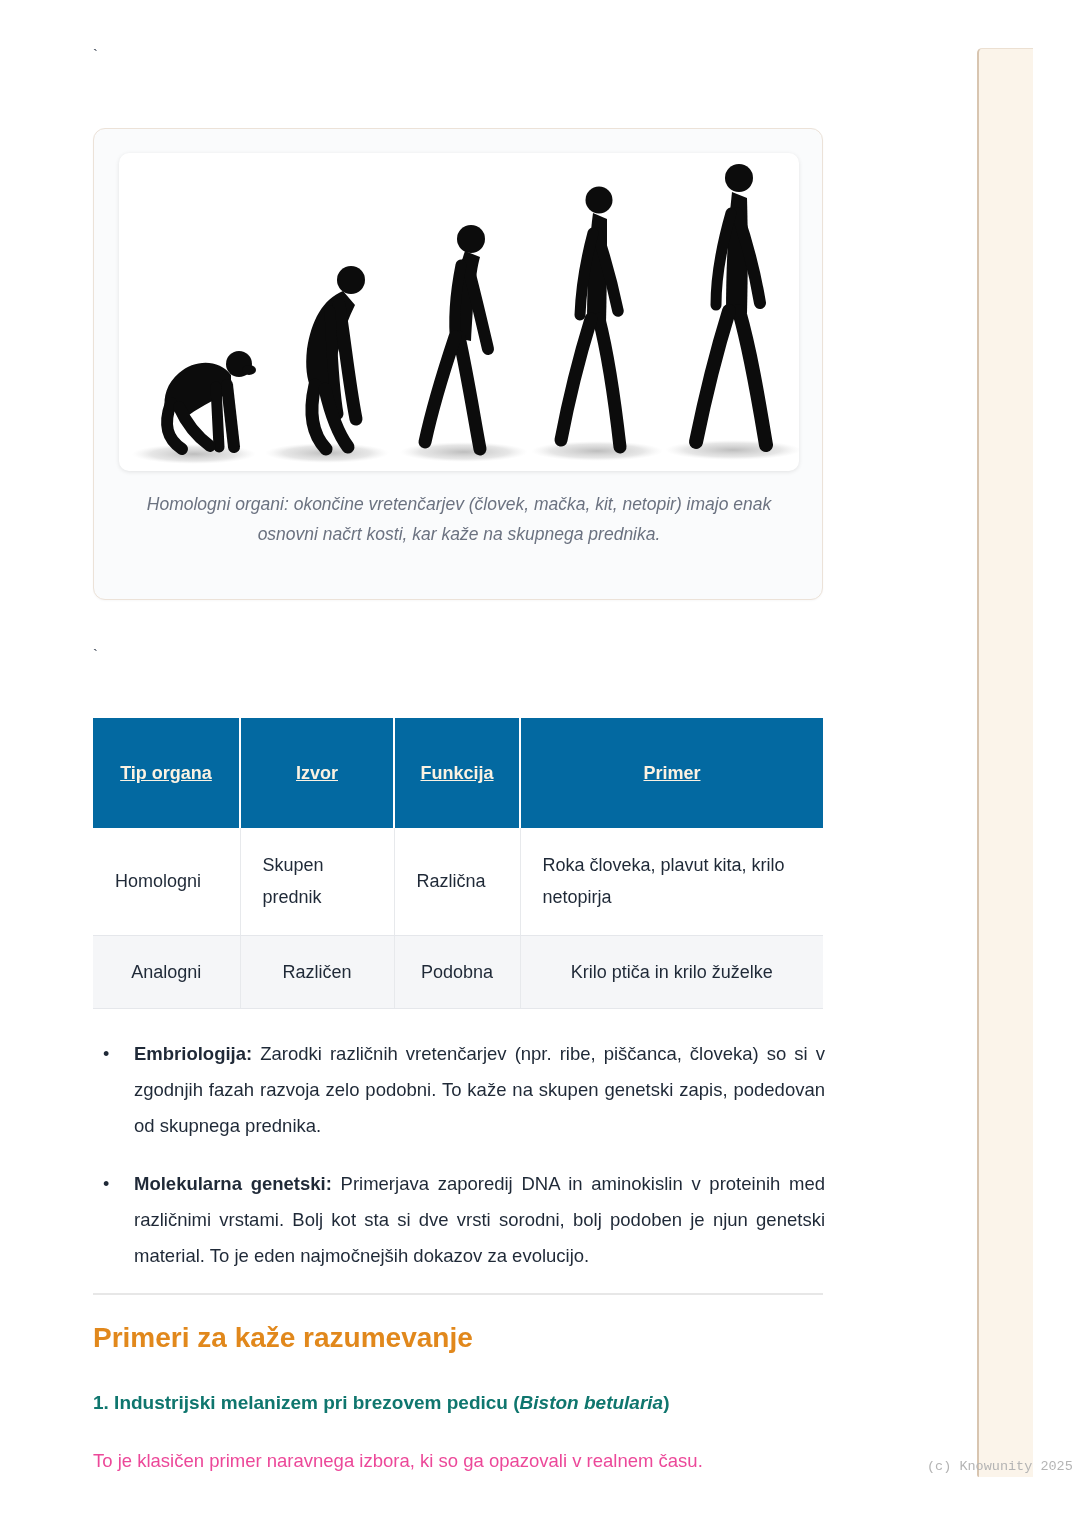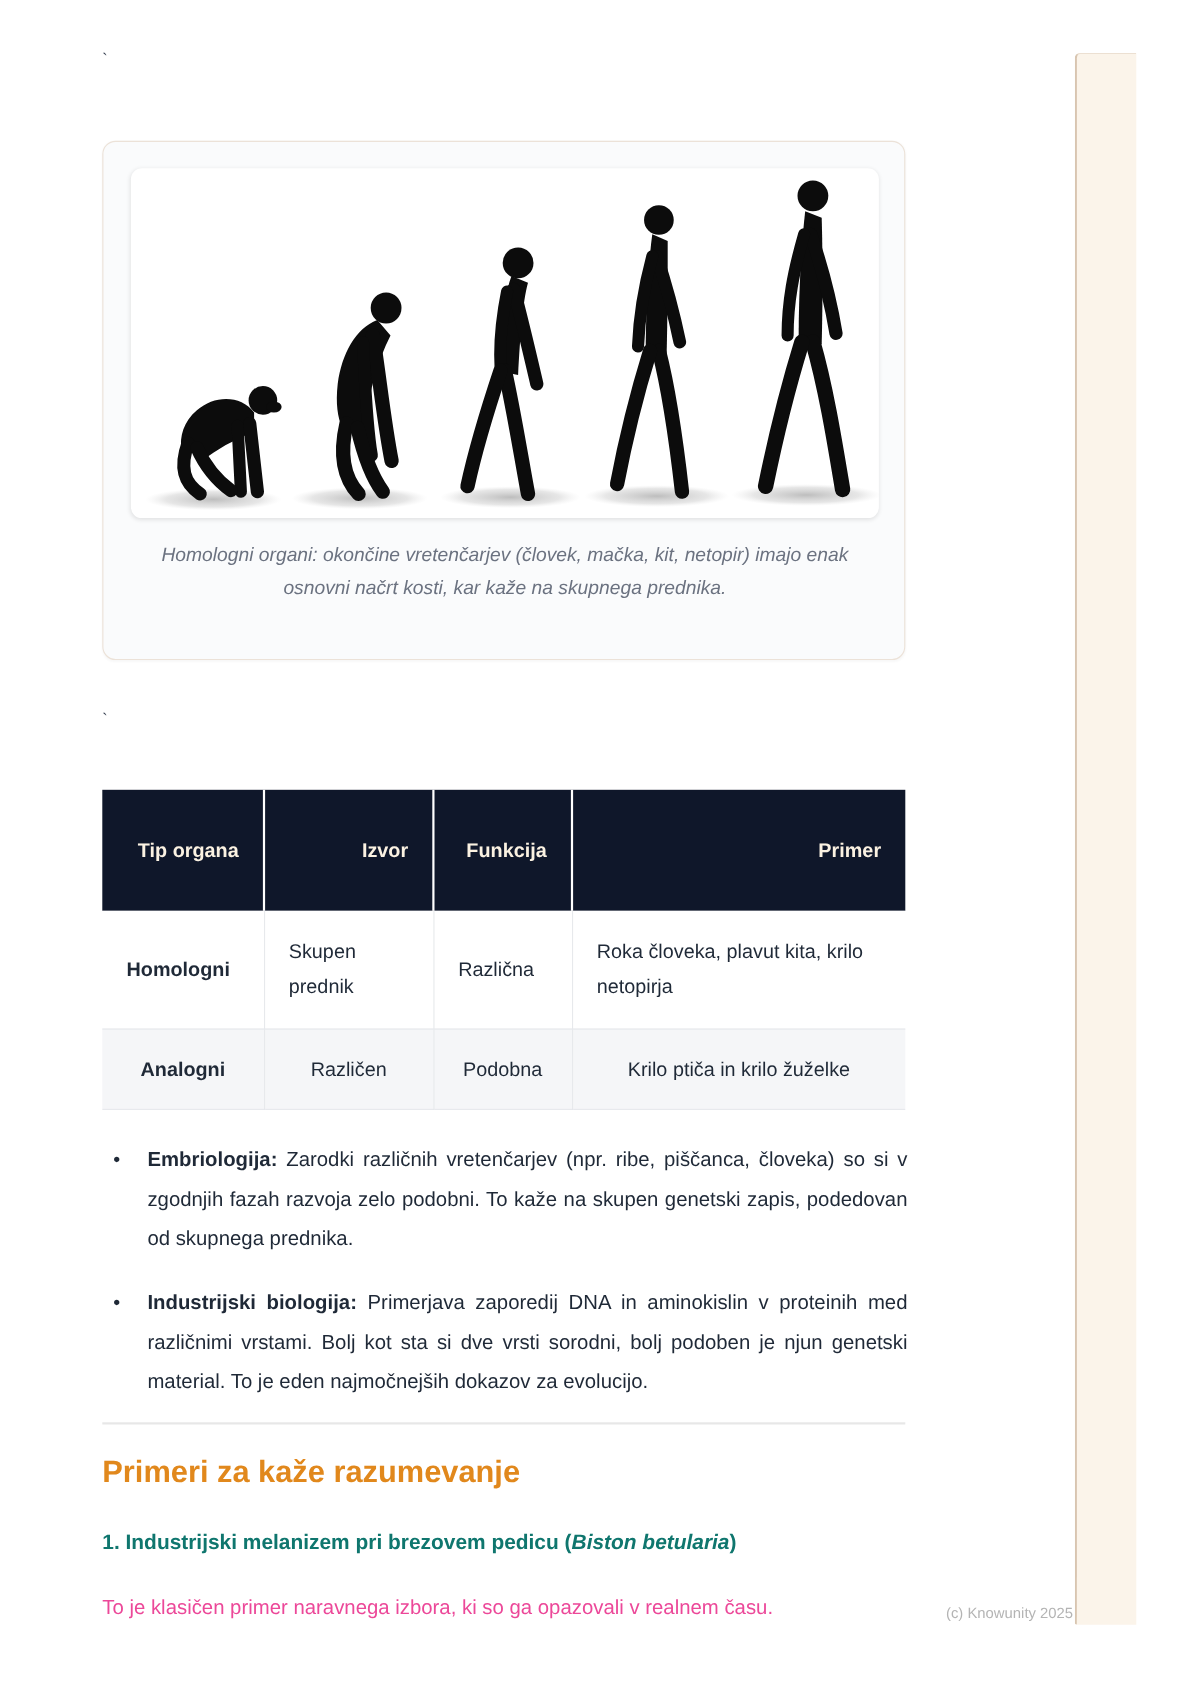--- a/index.html
+++ b/index.html
@@ -22,30 +22,30 @@
                     font-style:italic; color:#6b7280; font-size:17.5px;
                     line-height:30px; text-align:center; }
 
   
   .organ-table { position:absolute; left:93px; top:718px; width:730px;
                  border-collapse:collapse; table-layout:fixed; font-size:18px; }
   .organ-table col.c1 { width:147px; }
   .organ-table col.c2 { width:154px; }
   .organ-table col.c3 { width:126px; }
   .organ-table col.c4 { width:303px; }
-  .organ-table th { background:#0f172a; color:#fbf2e2; font-weight:bold;
-                    text-align:right; padding:24px 22px; line-height:30px;
-                    border-right:2px solid #ffffff; height:110px; vertical-align:middle; }
+  .organ-table th { background:#0369a1; color:#fbf2e2; font-weight:bold;
+                    text-align:center; padding:24px 22px; line-height:30px;
+                    border-right:2px solid #ffffff; height:110px; vertical-align:middle;text-decoration:underline; }
   .organ-table th:last-child { border-right:none;margin-top:19px; }
   .organ-table td { padding:20px 22px; line-height:32px; vertical-align:middle;
                     border-right:1px solid #e7e9ec; border-bottom:1px solid #e5e7eb;
                     color:#1f2937; background:#ffffff; }
   .organ-table td:last-child { border-right:none; }
   .organ-table tr.alt td { background:#f5f6f8;text-align:center; }
-  .organ-table td.rowhead { font-weight:bold;margin-top:40px; }
+  .organ-table td.rowhead { font-weight:normal;margin-top:40px; }
   .organ-table tr.r1 td { height:107px; }
   .organ-table tr.r2 td { height:68px; }
 
   
   .bullets { position:absolute; left:103px; top:1036px; width:722px; list-style:none; }
   .bullets li { position:relative; padding-left:31px; font-size:18.5px; line-height:36px;
                 text-align:justify; margin-bottom:22px; color:#1f2937; }
   .bullets li .marker { position:absolute; left:0; top:0; font-size:18px; }
   .bullets .blabel { font-weight:bold; }
 
@@ -60,22 +60,22 @@
   .example-title .species { font-style:italic; }
 
   .body-par { position:absolute; left:93px; top:1446px; width:730px;
               font-size:18.5px; line-height:30px; color:#ec4899; }
 
   
   .page-stripe { position:absolute; left:977px; top:48px; width:56px; height:1429px;
                  background:#fbf4ea; border-left:2px solid #d8c5b0; border-top:1px solid #ece0d2;
                  border-top-left-radius:5px; border-bottom-left-radius:2px; z-index:1; }
 
-  .watermark { position:absolute; left:860px; top:1459px; font-size:13.5px;
-               color:#b4b4b4; z-index:2; white-space:nowrap; }
+  .watermark { position:absolute; left:927px; top:1459px; font-size:13.5px;
+               color:#b4b4b4; z-index:2; white-space:nowrap;font-family:Liberation Mono, monospace; }
 </style>
 </head>
 <body>
 
 <div class="page">
 
   <span class="tick" id="tick1">`</span>
 
   <div class="figure-card">
     <div class="figure-img">
@@ -178,21 +178,21 @@
   </table>
 
   <ul class="bullets">
     <li>
       <span class="marker">•</span>
       <span class="blabel">Embriologija:</span>
       <span>Zarodki različnih vretenčarjev (npr. ribe, piščanca, človeka) so si v zgodnjih fazah razvoja zelo podobni. To kaže na skupen genetski zapis, podedovan od skupnega prednika.</span>
     </li>
     <li>
       <span class="marker">•</span>
-      <span class="blabel">Industrijski biologija:</span>
+      <span class="blabel">Molekularna genetski:</span>
       <span>Primerjava zaporedij DNA in aminokislin v proteinih med različnimi vrstami. Bolj kot sta si dve vrsti sorodni, bolj podoben je njun genetski material. To je eden najmočnejših dokazov za evolucijo.</span>
     </li>
   </ul>
 
   <hr class="divider">
 
   <h2 class="section-heading">Primeri za kaže razumevanje</h2>
 
   <p class="example-title"><span>1. Industrijski melanizem pri brezovem pedicu (</span><span class="species">Biston betularia</span><span>)</span></p>
 

